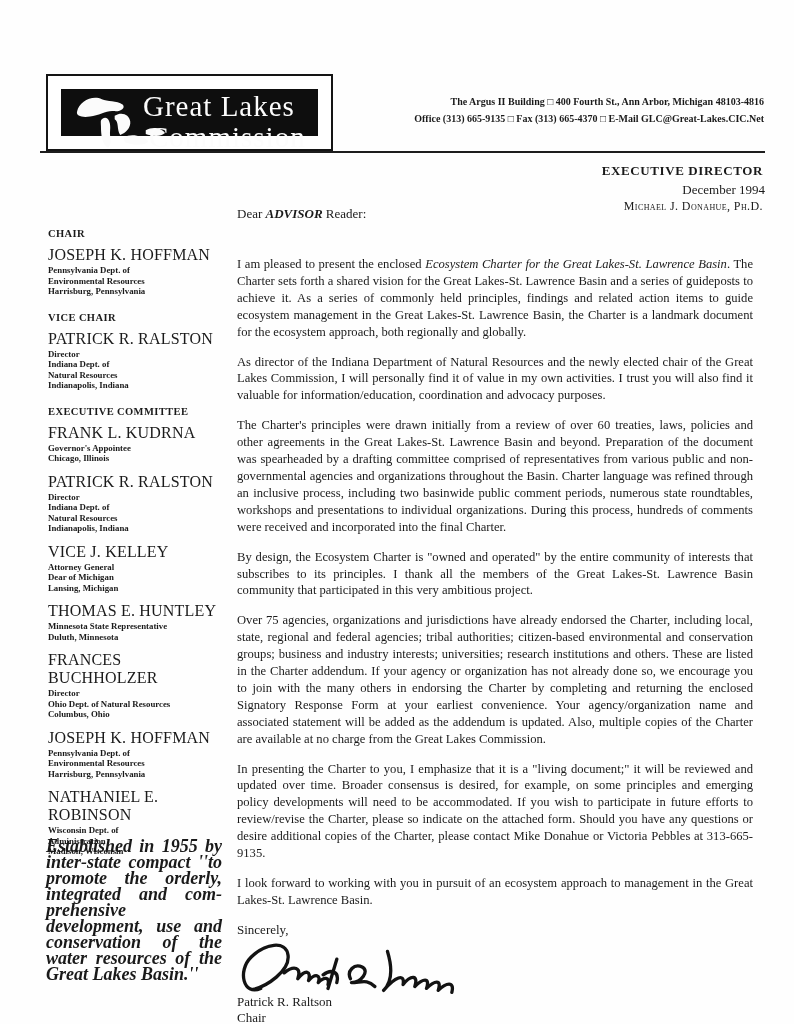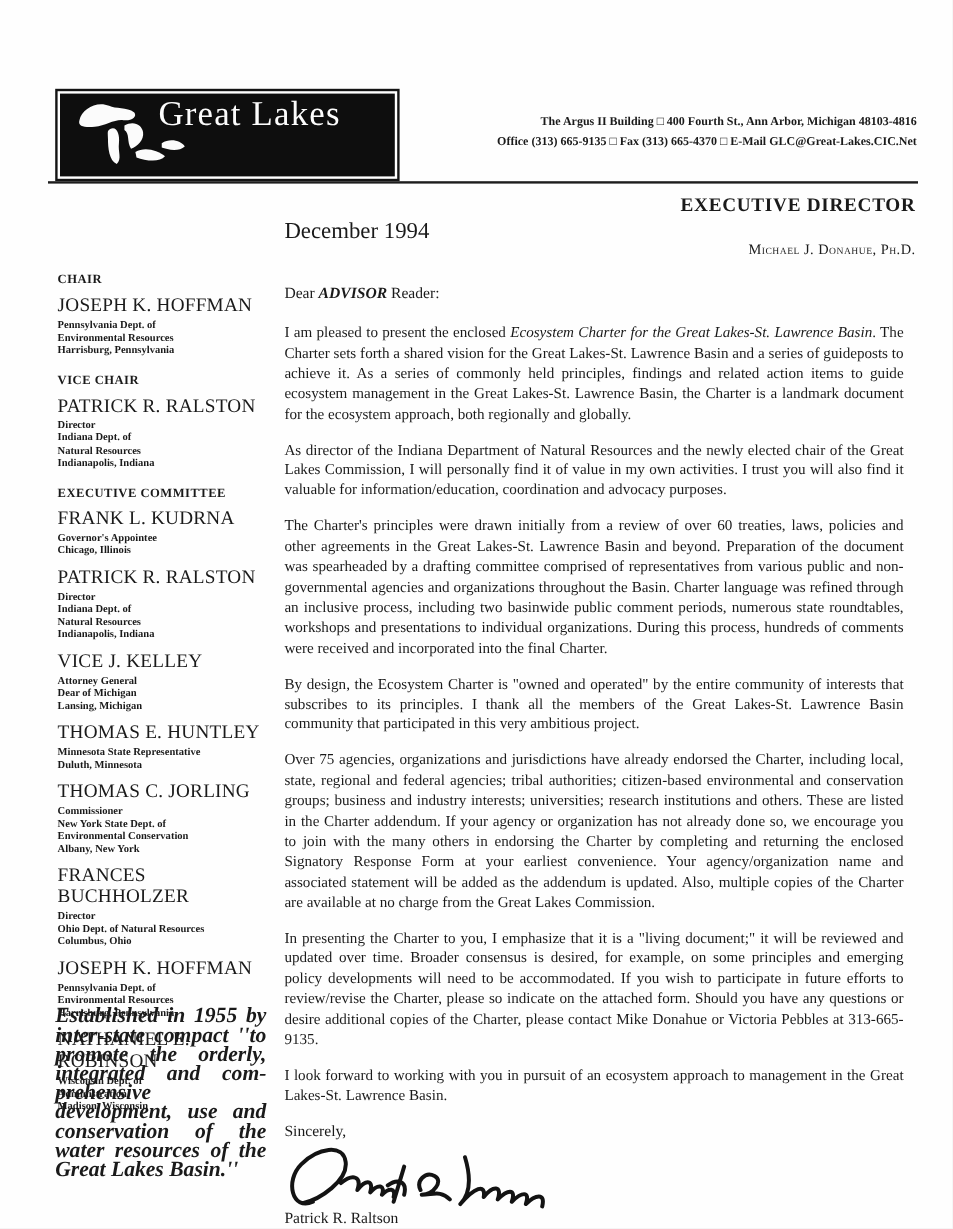--- a/index.html
+++ b/index.html
@@ -4,56 +4,56 @@
 <style>
   html,body { margin:0; padding:0; background:#e8e8e8; }
   .page {
     position:relative; width:794px; height:1024px; margin:0 auto;
     background:#fefefe; color:#1a1a1a;
     font-family:"Liberation Serif", serif; overflow:hidden;
   }
   
   .logo-box {
     position:absolute; left:46px; top:74px; width:287px; height:77px;
-    border:2px solid #141414; background:#fff; padding:2px; box-sizing:border-box;
+    border:2px solid #141414; background:#fff; padding:13px; box-sizing:border-box;
   }
   .logo-inner {
     position:relative; width:100%; height:100%; background:#0e0e0e;
     display:flex; align-items:center;
   }
   .logo-map { position:absolute; left:2px; top:2px; width:118px; height:64px; }
   .logo-text {
     position:absolute; left:82px; top:2px; color:#fcfcfc;
     font-size:29px; line-height:31px; letter-spacing:1px; white-space:nowrap;
   }
   .logo-text .l2 { margin-left:6px; }
   .addr {
     position:absolute; right:30px; top:93px; text-align:right;
     font-size:10px; font-weight:bold; line-height:17px; white-space:nowrap;
   }
   .rule { position:absolute; left:40px; top:151px; width:725px; height:2px; background:#1d1d1d; }
   .exec { position:absolute; right:31px; top:163px; text-align:right; }
-  .exec-title { font-size:16px; font-weight:bold; letter-spacing:.6px; }
+  .exec-title { font-size:13px; font-weight:bold; letter-spacing:.6px; }
   .exec-name { font-size:12px; font-variant:small-caps; letter-spacing:.4px; margin-top:20px; }
   
   .sidebar { position:absolute; left:48px; top:228px; width:172px; }
   .sb-section { margin-bottom:15px; }
   .sb-heading { font-size:10.5px; font-weight:bold; letter-spacing:.4px; margin-bottom:7px; }
   .member { margin-bottom:9px; }
   .member-name { font-size:16px; letter-spacing:.2px; margin-bottom:1px; }
   .member-line { font-size:8.8px; line-height:10.5px;font-weight:bold; }
   .quote {
     position:absolute; left:46px; top:838px; width:176px;
     font-style:italic; font-weight:bold; font-size:18px; line-height:16px;
     text-align:justify;
   }
   
   .main { position:absolute; left:237px; top:182px; width:528px; }
-  .date { font-size:19px; margin-bottom:32px; }
-  .salutation { font-size:13px; margin-bottom:17px; }
+  .date { font-size:13px; margin-bottom:8px;text-align:right; }
+  .salutation { font-size:13px; margin-bottom:34px; }
   .salutation .emph { font-weight:bold; font-style:italic; }
   .paragraphs p { margin:0 12px 13px 0; font-size:12.6px; line-height:16.9px; text-align:justify; }
   .paragraphs .it { font-style:italic; }
   .closing { font-size:13px; margin-top:3px; }
   .signature-svg { display:block; margin:-10px 0 -12px -6px; width:235px; height:78px; }
   .signer { font-size:13px; }
   .signer-title { font-size:13px; }
 </style>
 </head>
 <body>
@@ -66,20 +66,21 @@
         <g fill="#fbfbfb">
           <path d="M6 22 C8 12 22 4 33 9 C39 12 49 10 56 15 C59 19 53 23 46 22 C38 21 30 27 20 28 C12 29 4 28 6 22 Z"></path>
           <path d="M34 30 C40 27 43 35 42 43 C41 51 45 57 40 62 C33 59 32 47 32 39 C32 33 31 32 34 30 Z"></path>
           <path d="M47 27 C55 22 63 26 64 33 C65 40 59 46 53 48 C49 42 52 34 47 31 Z"></path>
           <path d="M57 51 C65 46 77 49 84 55 C79 61 66 59 58 56 Z"></path>
           <path d="M81 43 C89 38 99 41 102 46 C97 51 86 49 81 47 Z"></path>
         </g>
       </svg>
       <div class="logo-text">
         <div class="l1">Great Lakes</div>
+        <div class="l2">Commission</div>
       </div>
     </div>
   </div>
 
   <div class="addr">
     <div>The Argus II Building □ 400 Fourth St., Ann Arbor, Michigan 48103-4816</div>
     <div>Office (313) 665-9135 □ Fax (313) 665-4370 □ E-Mail GLC@Great-Lakes.CIC.Net</div>
   </div>
 
   <div class="rule"></div>
@@ -128,27 +129,20 @@
           <div class="member-line">Attorney General</div>
           <div class="member-line">Dear of Michigan</div>
           <div class="member-line">Lansing, Michigan</div>
         </div>
         <div class="member">
           <div class="member-name">THOMAS E. HUNTLEY</div>
           <div class="member-line">Minnesota State Representative</div>
           <div class="member-line">Duluth, Minnesota</div>
         </div>
         <div class="member">
-          <div class="member-name">THOMAS C. JORLING</div>
-          <div class="member-line">Commissioner</div>
-          <div class="member-line">New York State Dept. of</div>
-          <div class="member-line">Environmental Conservation</div>
-          <div class="member-line">Albany, New York</div>
-        </div>
-        <div class="member">
           <div class="member-name">FRANCES BUCHHOLZER</div>
           <div class="member-line">Director</div>
           <div class="member-line">Ohio Dept. of Natural Resources</div>
           <div class="member-line">Columbus, Ohio</div>
         </div>
         <div class="member">
           <div class="member-name">JOSEPH K. HOFFMAN</div>
           <div class="member-line">Pennsylvania Dept. of</div>
           <div class="member-line">Environmental Resources</div>
           <div class="member-line">Harrisburg, Pennsylvania</div>

